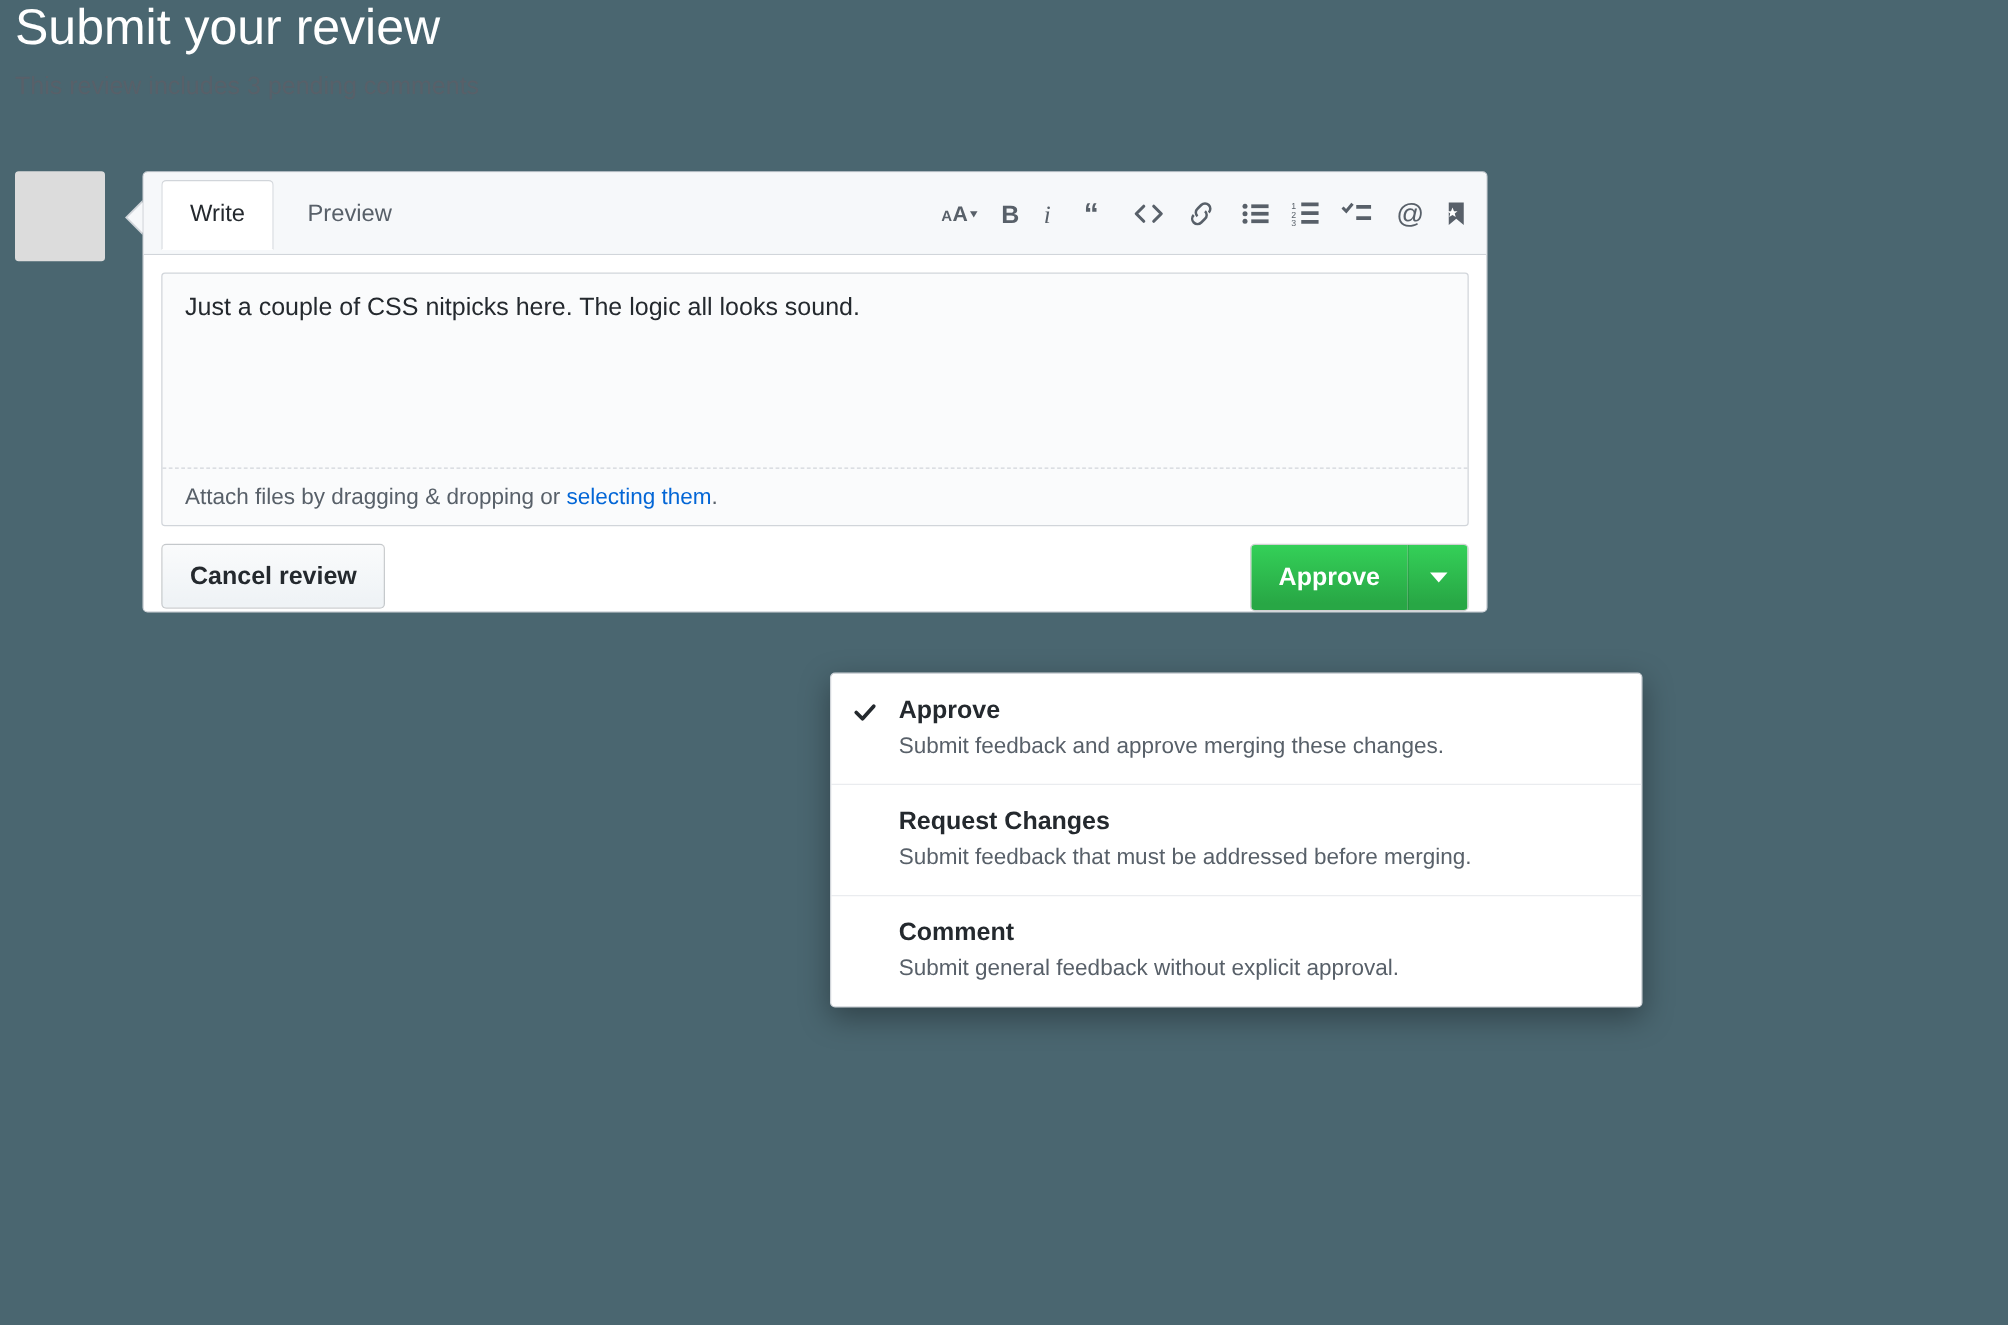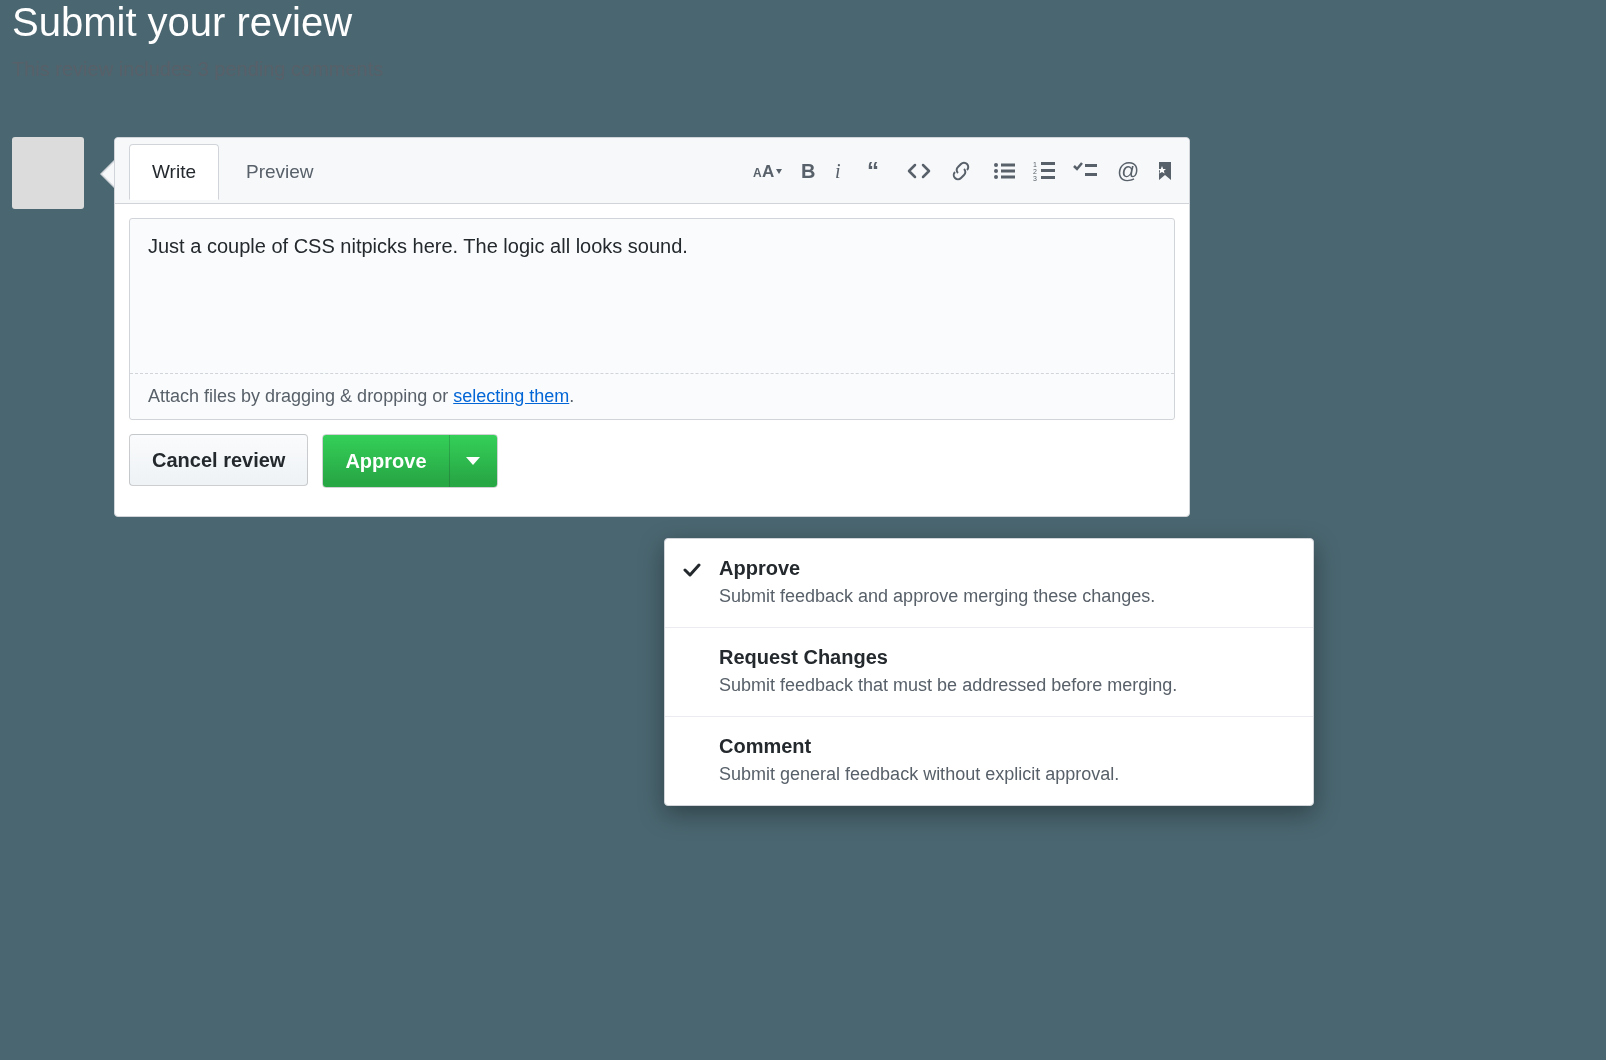--- a/index.html
+++ b/index.html
@@ -115,25 +115,25 @@
     color: #24292e;
     padding: 16px 18px;
     font-family: inherit;
   }
   .attach-row {
     border-top: 1px dashed #d1d5da;
     padding: 12px 18px;
     font-size: 18px;
     color: #586069;
   }
-  .attach-row .link { color: #0366d6; cursor: pointer; text-decoration: underline; }
+  .attach-row .link { color: #0366d6; cursor: pointer; }
   .actions {
     display: flex;
-    justify-content: flex-start;
-    padding: 0 14px 28px 14px;
+    justify-content: space-between;
+    padding: 0 14px 0 14px;
     gap: 14px;
   }
   .btn {
     height: 52px;
     padding: 0 22px;
     font-size: 20px;
     font-weight: 600;
     border-radius: 4px;
     border: 1px solid rgba(27,31,35,0.2);
     cursor: pointer;

